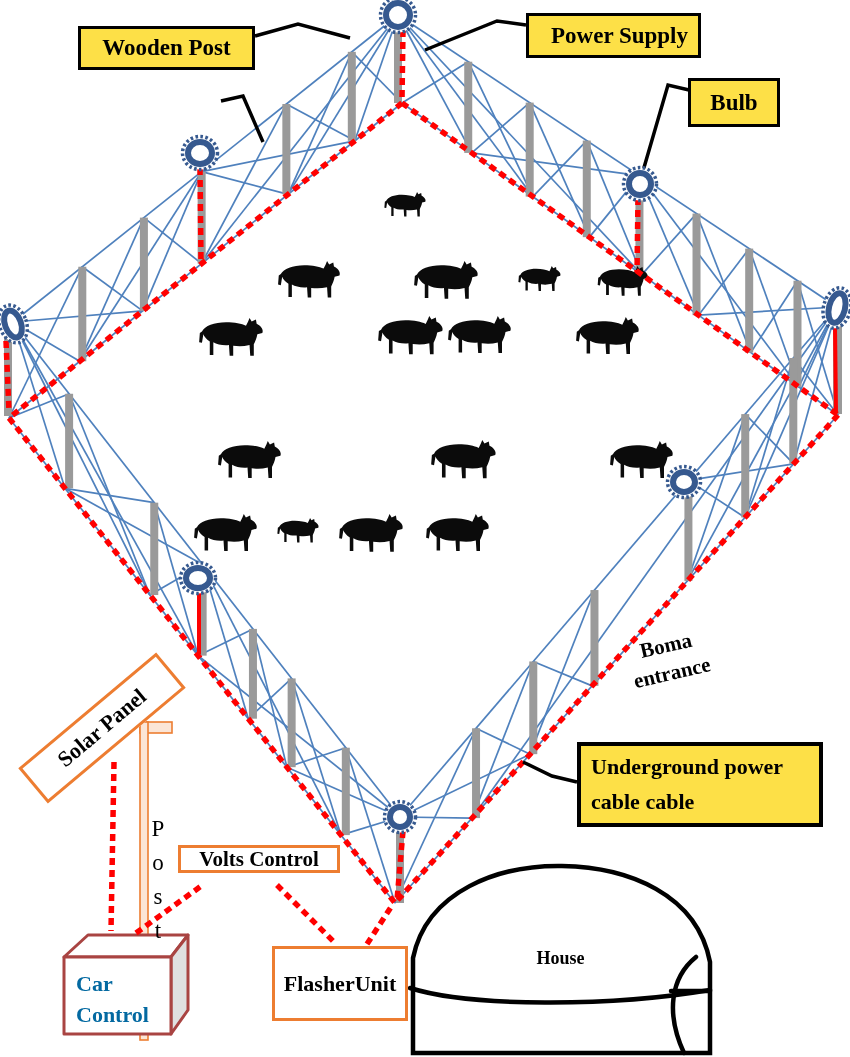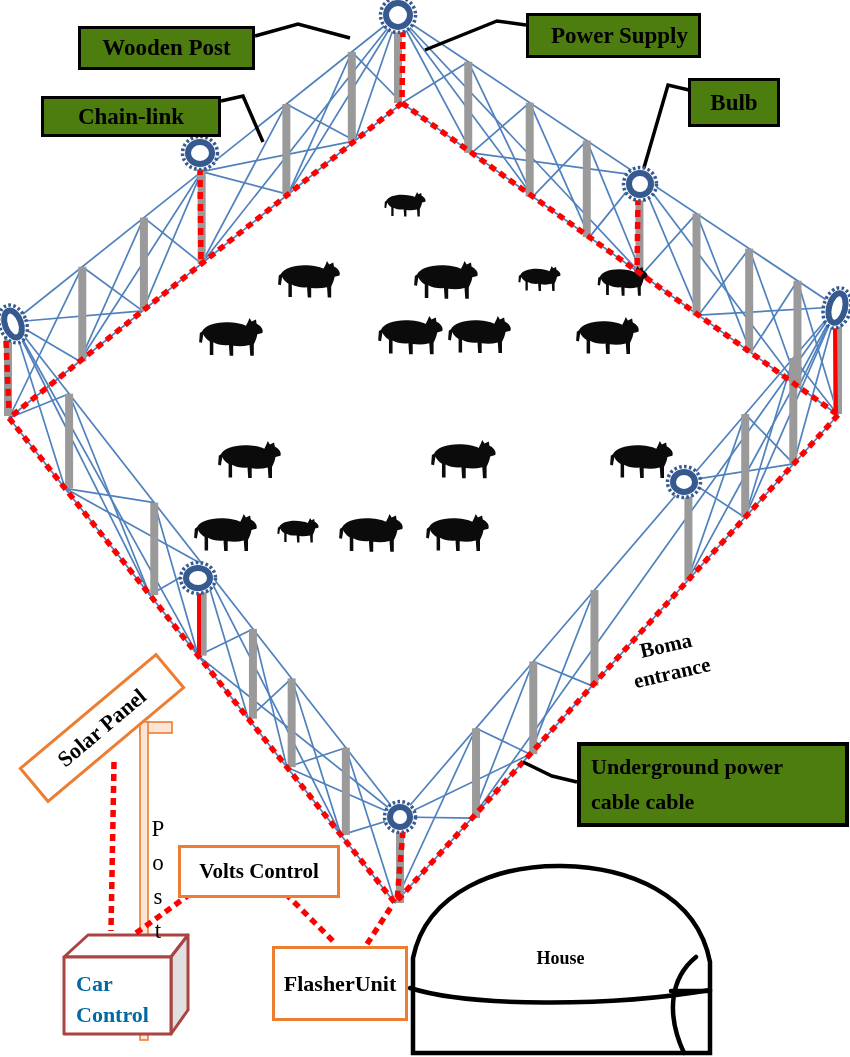--- a/index.html
+++ b/index.html
@@ -14,36 +14,36 @@
   .red-solid{fill:none;stroke:#ff0000;stroke-width:4;}
   .blk{fill:none;stroke:#000;stroke-width:3.5;stroke-linejoin:miter;}
   .bulb-teeth{fill:#fff;stroke:#36598f;stroke-width:3.5;stroke-dasharray:2.6 2.4;}
   .bulb-ring{fill:#fff;stroke:#36598f;stroke-width:6;}
   .cow{fill:#0b0b0b;}
   .house-line{stroke:#000;stroke-width:4.5;stroke-linecap:round;fill:none;}
   .opost{fill:#fbe5d6;stroke:#ed7d31;stroke-width:1.6;}
   .bat{stroke:#a94442;stroke-width:3;stroke-linejoin:round;}
 
   
-  .box{position:absolute;box-sizing:border-box;background:#4d7c0f;border:3.5px solid #000;
+  .box{position:absolute;box-sizing:border-box;background:#fde047;border:3.5px solid #000;
        display:flex;align-items:center;justify-content:center;text-align:center;
        font-weight:bold;color:#000;}
   .obox{position:absolute;box-sizing:border-box;background:#fff;border:3px solid #ed7d31;
        display:flex;align-items:center;justify-content:center;text-align:center;
        font-weight:bold;color:#000;}
   .plain{position:absolute;font-weight:bold;color:#000;text-align:center;background:transparent;}
 
   #lbl-wooden{left:78px;top:26px;width:177px;height:44px;font-size:23px;}
   #lbl-power{left:526px;top:13px;width:175px;height:45px;font-size:23px;padding-left:12px;}
   #lbl-chain{left:41px;top:96px;width:180px;height:41px;font-size:23px;}
   #lbl-bulb{left:688px;top:78px;width:92px;height:49px;font-size:23px;}
-  #lbl-underground{left:577px;top:742px;width:272px;height:85px;border-width:4.5px;
+  #lbl-underground{left:577px;top:742px;width:246px;height:85px;border-width:4.5px;
        font-size:22px;flex-direction:column;align-items:flex-start;justify-content:center;
        padding-left:10px;line-height:1.55;text-align:left;}
-  #lbl-volts{left:178px;top:845px;width:162px;height:53px;font-size:21px;}
+  #lbl-volts{left:178px;top:845px;width:162px;height:28px;font-size:21px;}
   #lbl-flasher{left:272px;top:946px;width:136px;height:75px;font-size:22px;
        flex-direction:row;line-height:1.35;}
   #lbl-solar{left:12px;top:705px;width:180px;height:46px;font-size:22px;
        transform:rotate(-40deg);}
   #lbl-boma{left:608px;top:631px;width:122px;font-size:21px;line-height:1.35;
        transform:rotate(-13deg);}
   #lbl-house{left:508px;top:948px;width:105px;font-size:18px;}
   #lbl-carbattery{left:76px;top:969px;width:92px;font-size:22px;line-height:1.4;
        text-align:left;font-weight:bold;position:absolute;color:#0369a1;}
   #lbl-post{left:147px;top:812px;width:22px;font-size:23px;font-weight:normal;
@@ -273,23 +273,20 @@
       <path class="house-line" d="M671,991 L710,991"></path>
     </g>
     </svg>
 
   <div class="box" id="lbl-wooden">
     <span>Wooden Post</span>
   </div>
   <div class="box" id="lbl-power">
     <span>Power Supply</span>
   </div>
-  <div class="box" id="lbl-chain">
-    <span>Chain-link</span>
-  </div>
   <div class="box" id="lbl-bulb">
     <span>Bulb</span>
   </div>
   <div class="box" id="lbl-underground">
     <span>Underground power</span>
     <span>cable cable</span>
   </div>
   <div class="obox" id="lbl-volts">
     <span>Volts Control</span>
   </div>

